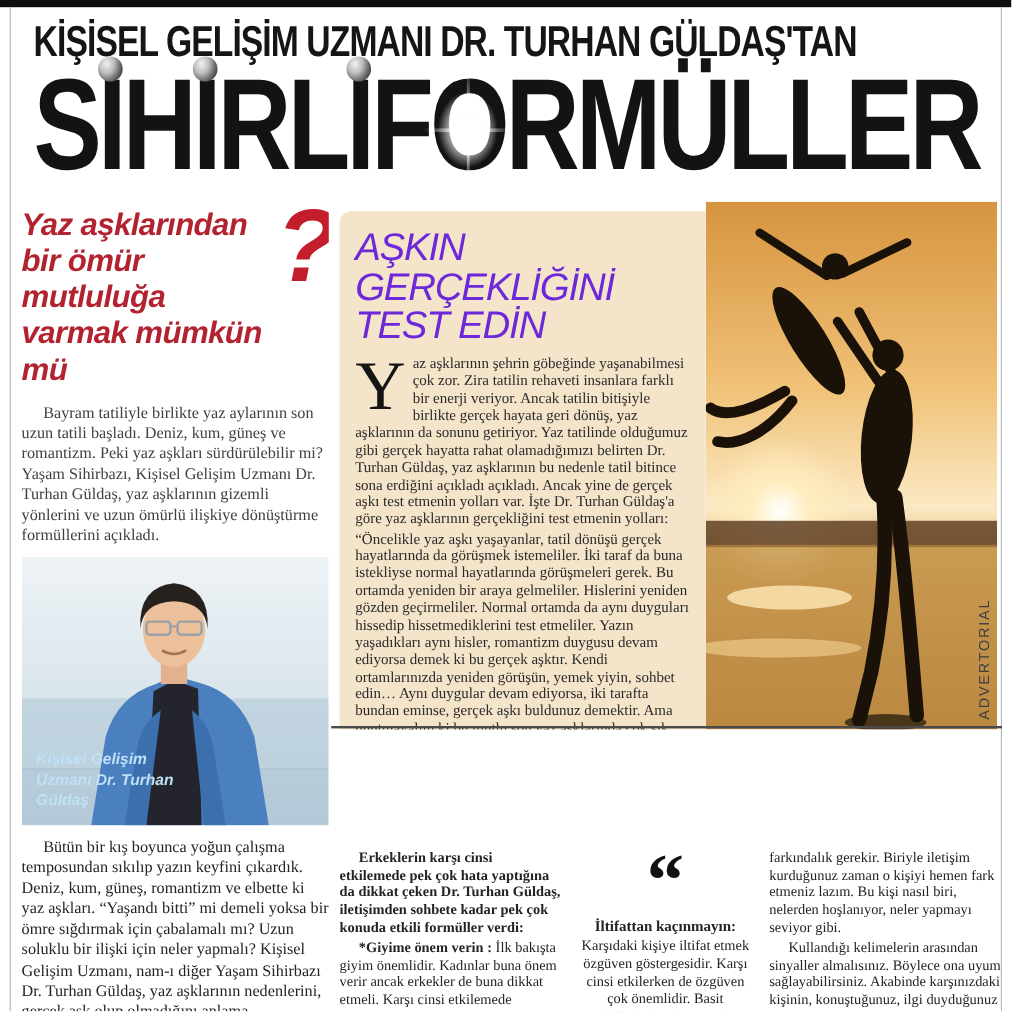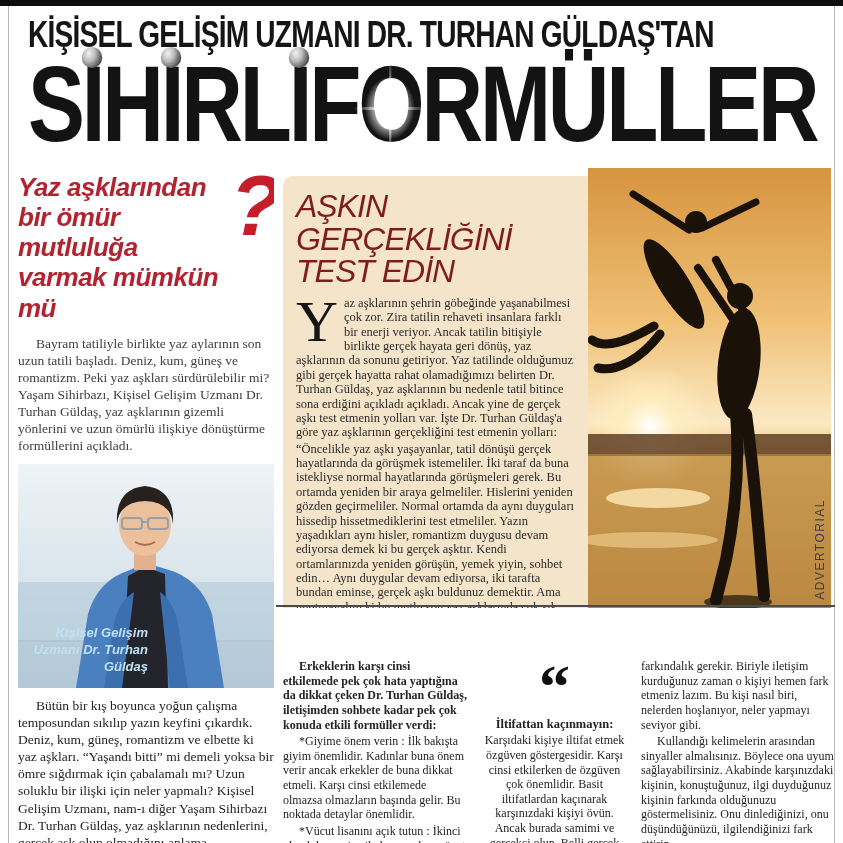--- a/index.html
+++ b/index.html
@@ -25,53 +25,53 @@
         background:linear-gradient(to right,rgba(255,255,255,0),#fff,rgba(255,255,255,0));}
 
   
   .left-col{position:absolute;left:18px;top:172px;width:256px;height:671px;overflow:hidden;}
   .q-head{position:relative;color:#b3232f;font-style:italic;font-weight:bold;
           font-size:26px;line-height:1.16;width:212px;letter-spacing:-0.5px;}
   .q-mark{position:absolute;left:212px;top:-10px;width:44px;text-align:center;color:#c41e2d;
           font-size:86px;font-weight:bold;line-height:1;}
   .serif{font-family:"Liberation Serif",serif;}
   .left-col .intro{margin-top:12px;font-size:13.5px;line-height:1.26;color:#404040;text-indent:18px;}
-  .photo-man{position:relative;margin-top:10px;width:256px;height:224px;overflow:hidden;text-align:right;}
+  .photo-man{position:relative;margin-top:10px;width:256px;height:224px;overflow:hidden;}
   .photo-man svg{display:block;}
   .man-caption{position:absolute;left:12px;bottom:12px;width:118px;color:#bfe0f5;
                font-style:italic;font-weight:bold;font-size:13px;line-height:1.3;}
   .left-col .body p{margin:0;font-size:13.5px;line-height:1.27;color:#242424;text-indent:18px;}
   .left-col .body{margin-top:9px;}
 
   
   .mid-panel{position:absolute;left:283px;top:176px;width:305px;height:432px;background:#f4e4ca;
              border-radius:10px 0 0 0;padding:14px 12px 0 13px;box-sizing:border-box;overflow:hidden;}
-  .test-head{color:#7f1d1d;font-style:italic;font-size:32px;line-height:1.02;letter-spacing:-1px;}
+  .test-head{color:#6d28d9;font-style:italic;font-size:32px;line-height:1.02;letter-spacing:-1px;}
   .mid-body{margin-top:8px;font-size:12.5px;line-height:1.15;color:#2a2a2a;}
   .dropcap{float:left;font-size:58px;line-height:0.82;padding:2px 6px 0 0;color:#151515;font-family:"Liberation Serif",serif;}
   .mid-body p{margin:0 0 2px 0;}
 
   
   .photo-couple{position:absolute;left:588px;top:168px;width:243px;height:440px;overflow:hidden;}
   .advertorial{position:absolute;right:4px;bottom:8px;writing-mode:vertical-rl;transform:rotate(180deg);
                font-size:12px;letter-spacing:1.5px;color:#3d3d3d;}
   .photo-rule{position:absolute;left:276px;top:605px;width:559px;height:2px;background:#4b4b4b;}
 
   
   .ways-head{position:absolute;left:276px;top:611px;width:566px;height:44px;display:flex;align-items:center;}
   .ways-head .star{flex:0 0 42px;height:42px;margin-right:4px;}
   .ways-title{color:#a6207f;font-weight:bold;font-size:30px;letter-spacing:-1px;white-space:nowrap;
               transform:scaleX(0.85);transform-origin:left center;}
 
   .bottom{position:absolute;left:283px;top:659px;width:552px;height:184px;display:flex;gap:14px;overflow:hidden;
           font-family:"Liberation Serif",serif;font-size:12px;line-height:1.22;color:#242424;}
-  .bcol{overflow:hidden;}
+  .bcol{overflow:hidden;margin-top:48px;}
   .bcol.a{width:185px;} .bcol.b{width:145px;text-align:center;} .bcol.c{width:194px;}
   .bcol p{margin:0 0 2px 0;}
-  .bcol .lead{font-weight:normal;}
+  .bcol .lead{font-weight:bold;}
   .bcol.a .intro{font-weight:bold;text-indent:16px;}
   .bcol .indent{text-indent:16px;}
   .bquote{font-size:62px;line-height:0.55;color:#111;font-weight:bold;margin:10px 0 14px 0;}
   .bhead{font-weight:bold;font-size:12.5px;margin-bottom:1px;}
 </style>
 </head>
 <body>
 
 <div id="page">
   <div class="topbar"></div>

